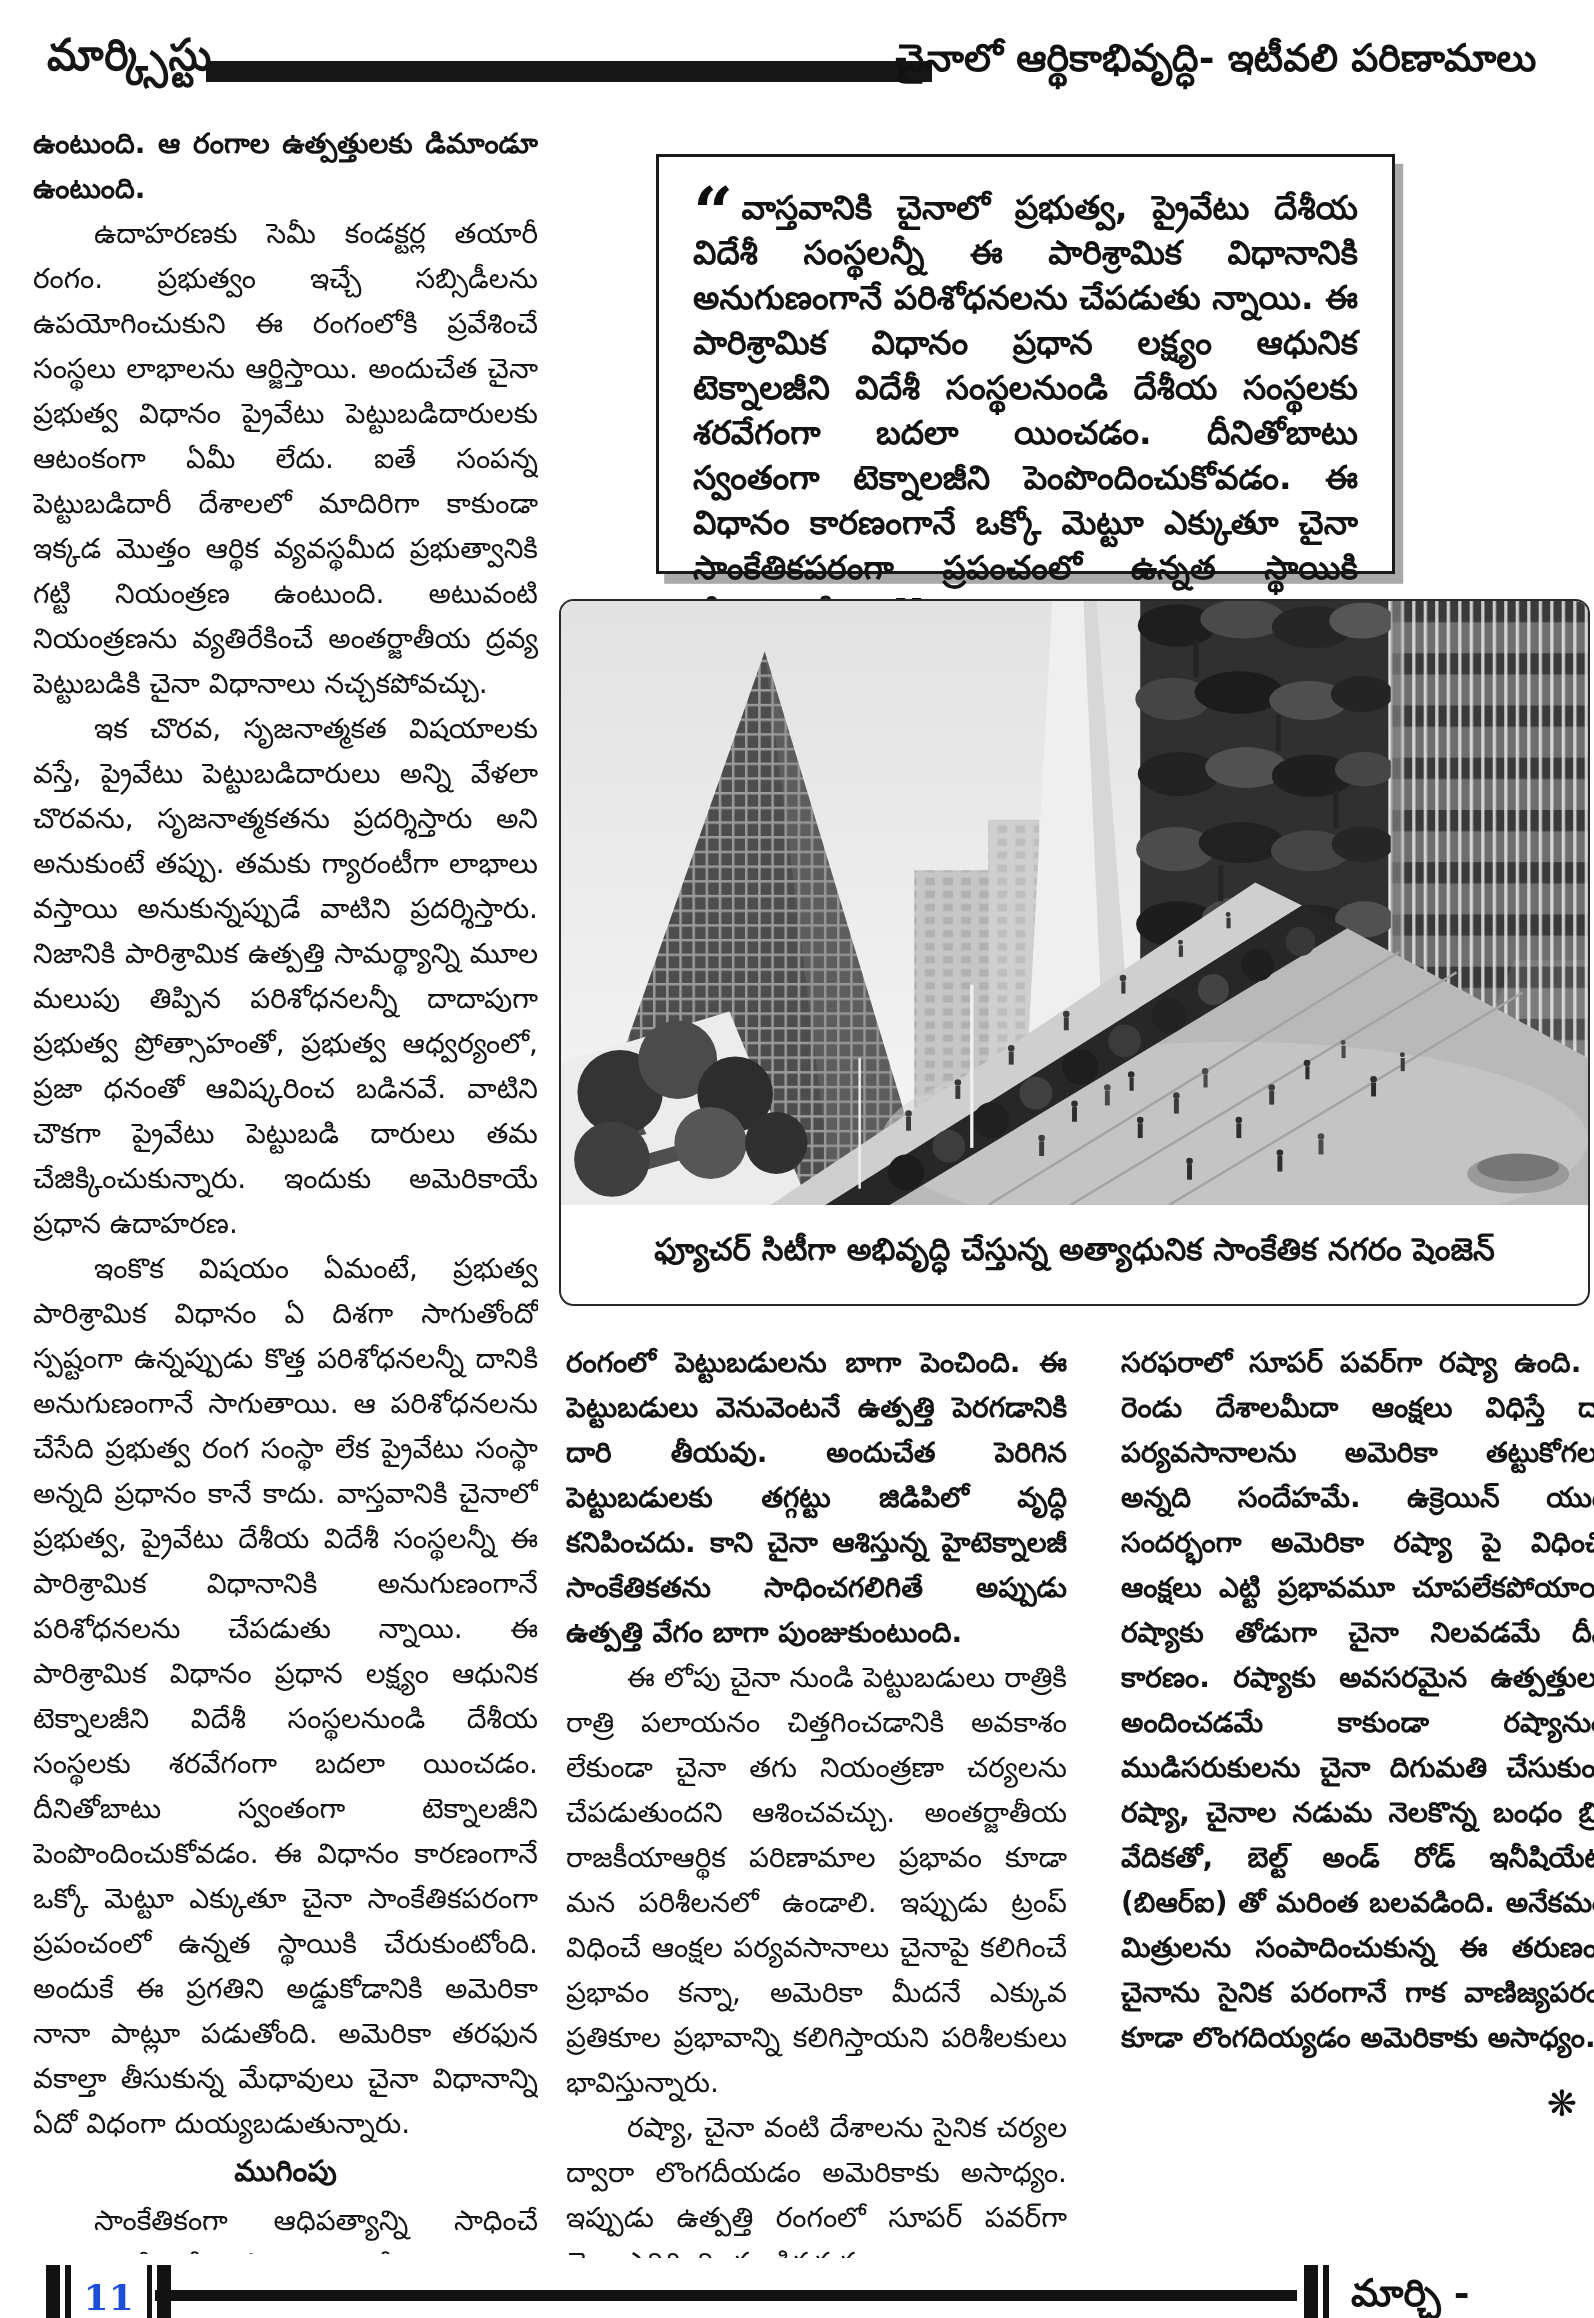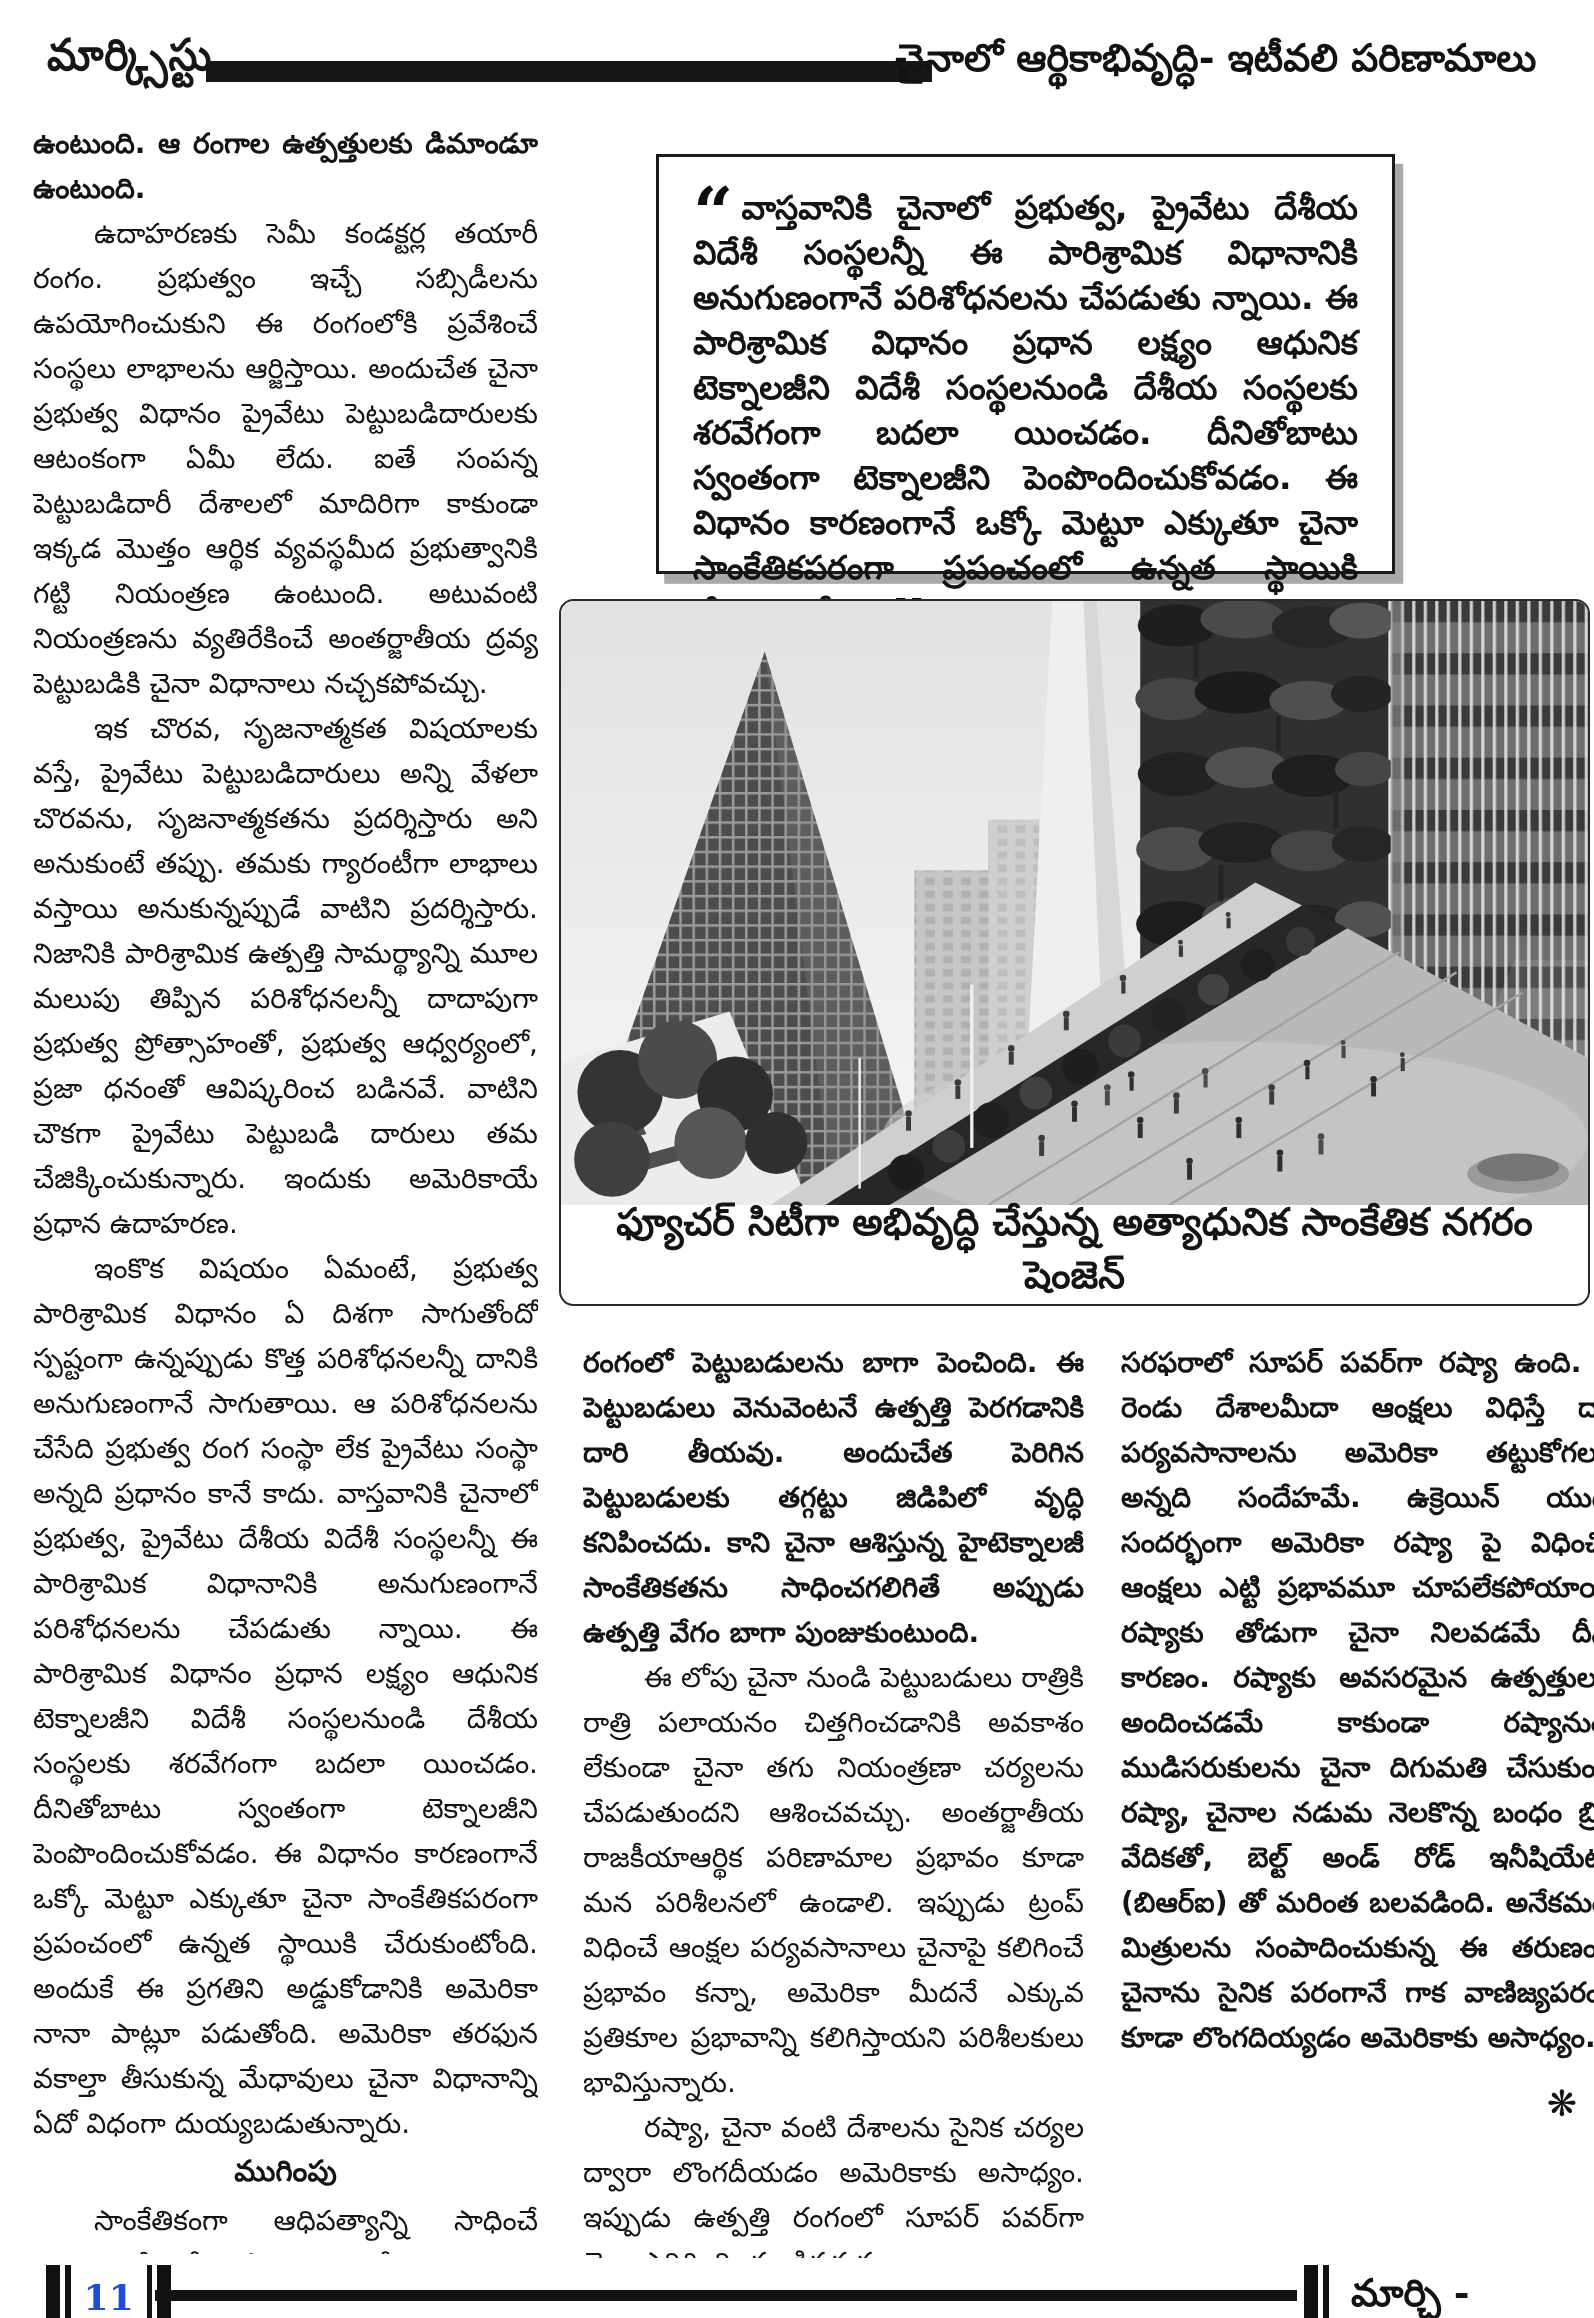--- a/index.html
+++ b/index.html
@@ -34,39 +34,39 @@
   }
   .qmark.close{padding:0 0 0 9.8px;top:24.5px;}
   
   .bodycol{
     position:absolute;font-size:28px;line-height:45px;text-align:justify;
     color:#141414;overflow:hidden;
   }
   .bodycol p{margin:0;text-indent:61px;}
   .bodycol p.cont{text-indent:0;font-weight:bold;}
   .col-left  {left:33px;  top:121px;  width:505px; height:2133px;}
-  .col-mid   {left:583px; top:1340px; width:501px; height:918px;}
+  .col-mid   {left:566px; top:1340px; width:501px; height:918px;}
   .col-right {left:1081px;top:1340px; width:505px; height:918px;margin-left:40px;}
   .sub-heading{
     text-align:center;font-weight:bold;font-size:29.4px;margin:3.3px 0;
   }
   .source-note{margin-top:0;}
   .ornament{
     text-align:right;font-size:36px;padding-right:49px;margin-top:21px;color:#111;
   }
   
   .photo-frame{
     position:absolute;left:559px;top:599px;width:1031px;height:707px;
     border:2.5px solid #2a2a2a;border-radius:14.7px;box-sizing:border-box;
     overflow:hidden;background:#fff;
   }
   .photo-frame svg{display:block;width:100%;height:604px;}
   .photo-caption{
     height:95px;display:flex;align-items:center;justify-content:center;
-    font-size:38px;font-weight:bold;color:#141414;padding:0 16.4px;text-align:center;
+    font-size:31px;font-weight:bold;color:#141414;padding:0 16.4px;text-align:center;
   }
   
   .footer-left{position:absolute;left:46px;top:2265px;display:flex;align-items:center;height:64px;}
   .fbar-w{width:14px;height:64px;background:#121212;}
   .fbar-n{width:5.7px;height:64px;background:#121212;}
   .fgap{width:4.9px;}
   .fnum{
     font-family:"DejaVu Serif", serif;font-weight:bold;font-size:36px;color:#1d4ed8;
     padding:0 13px;
   }

